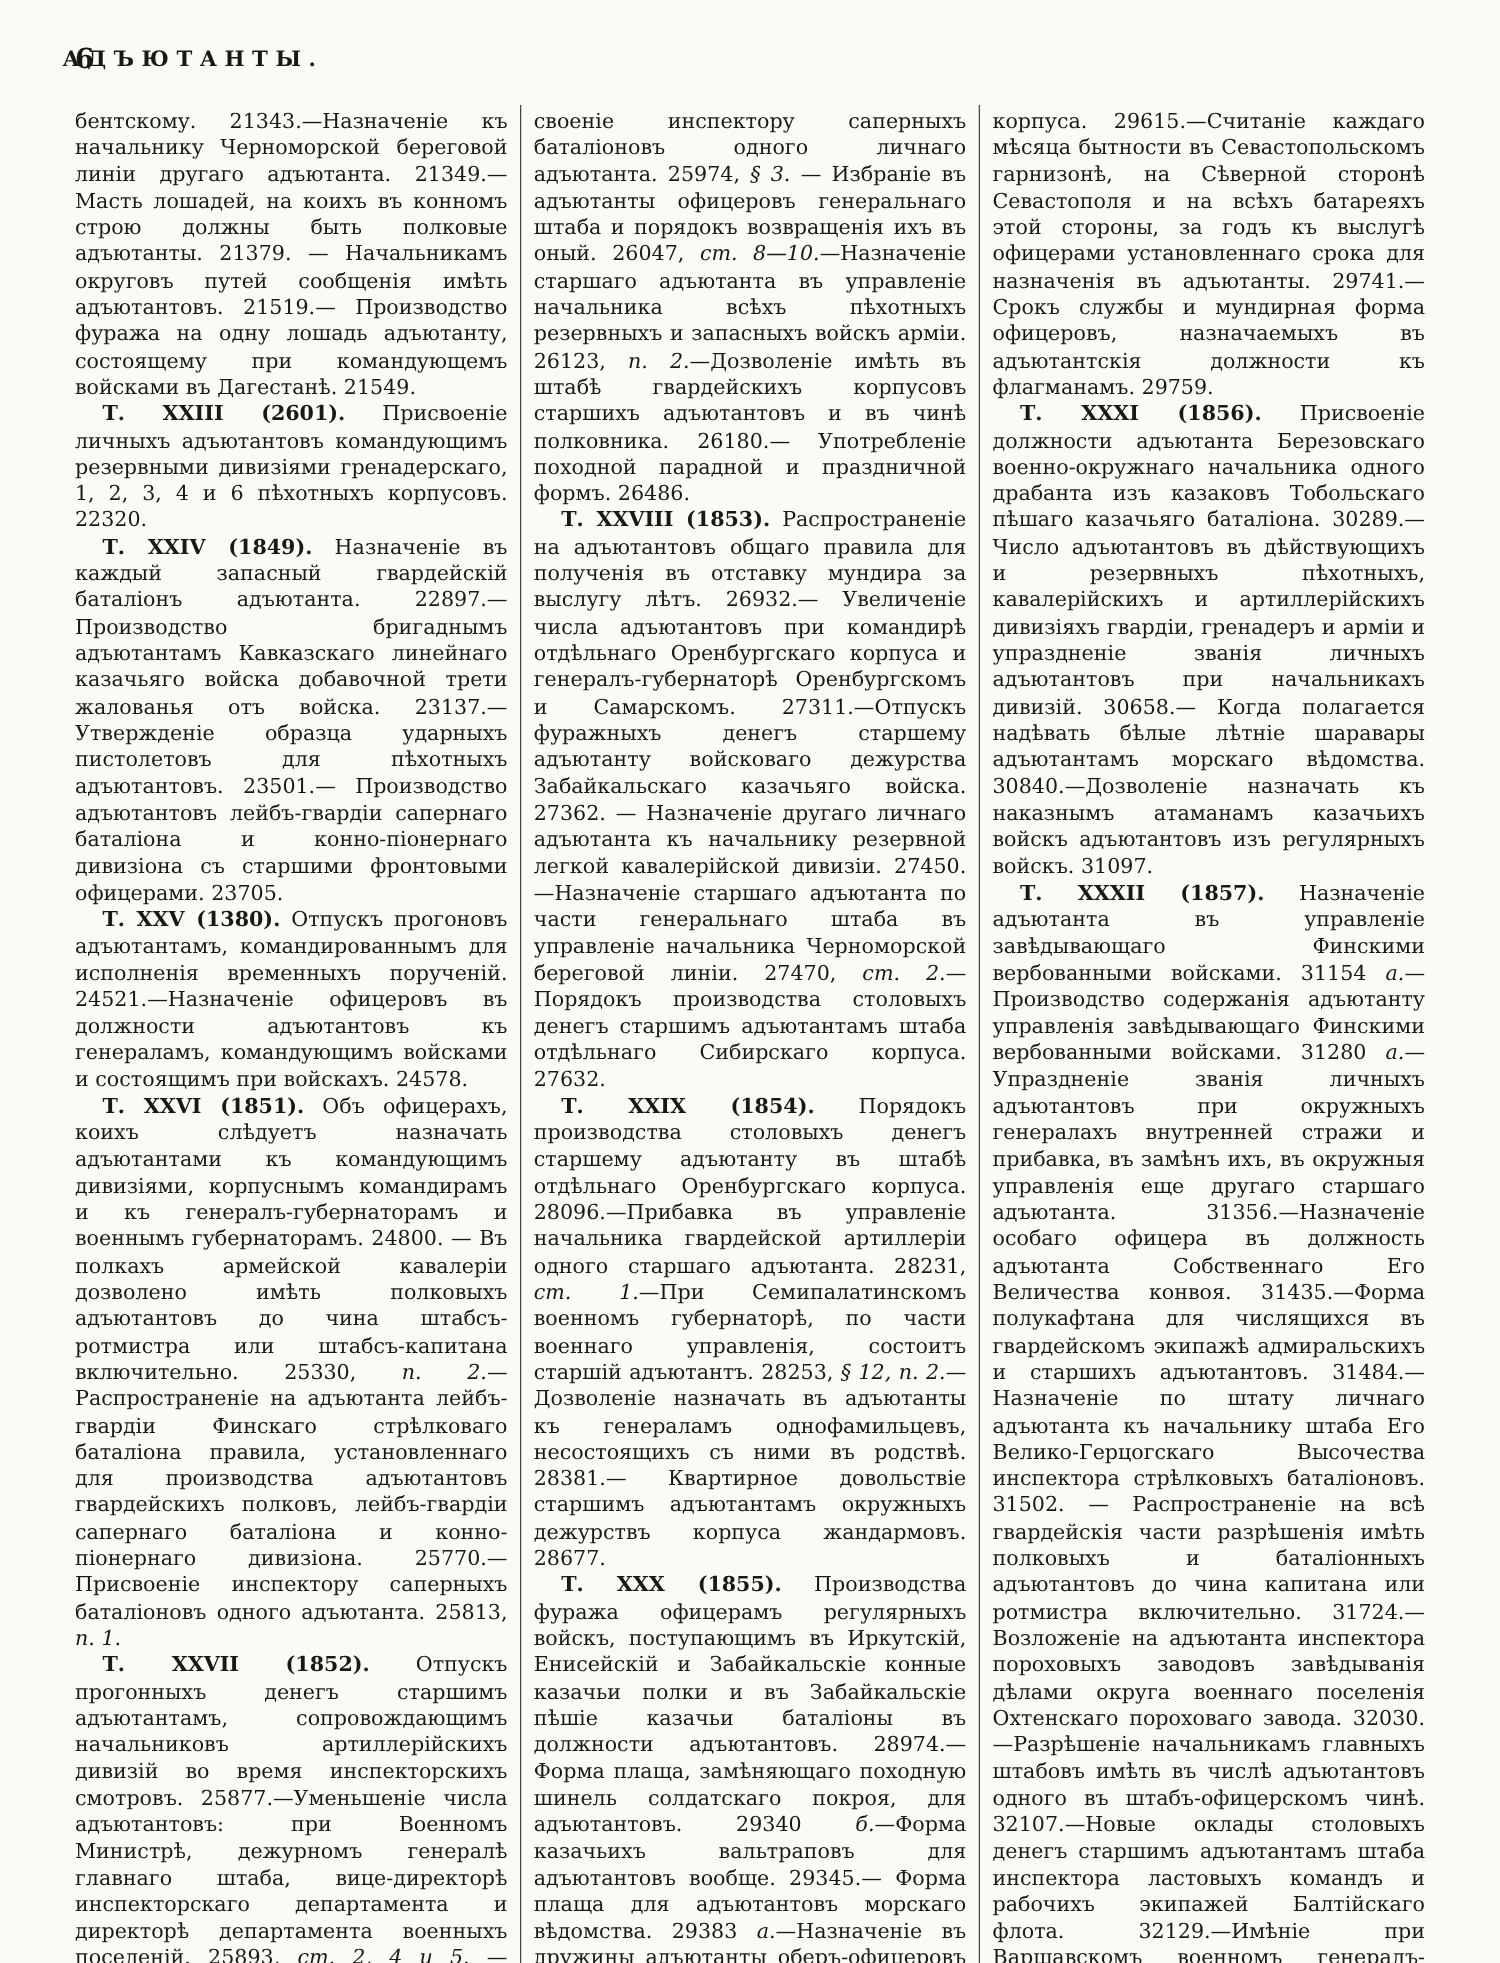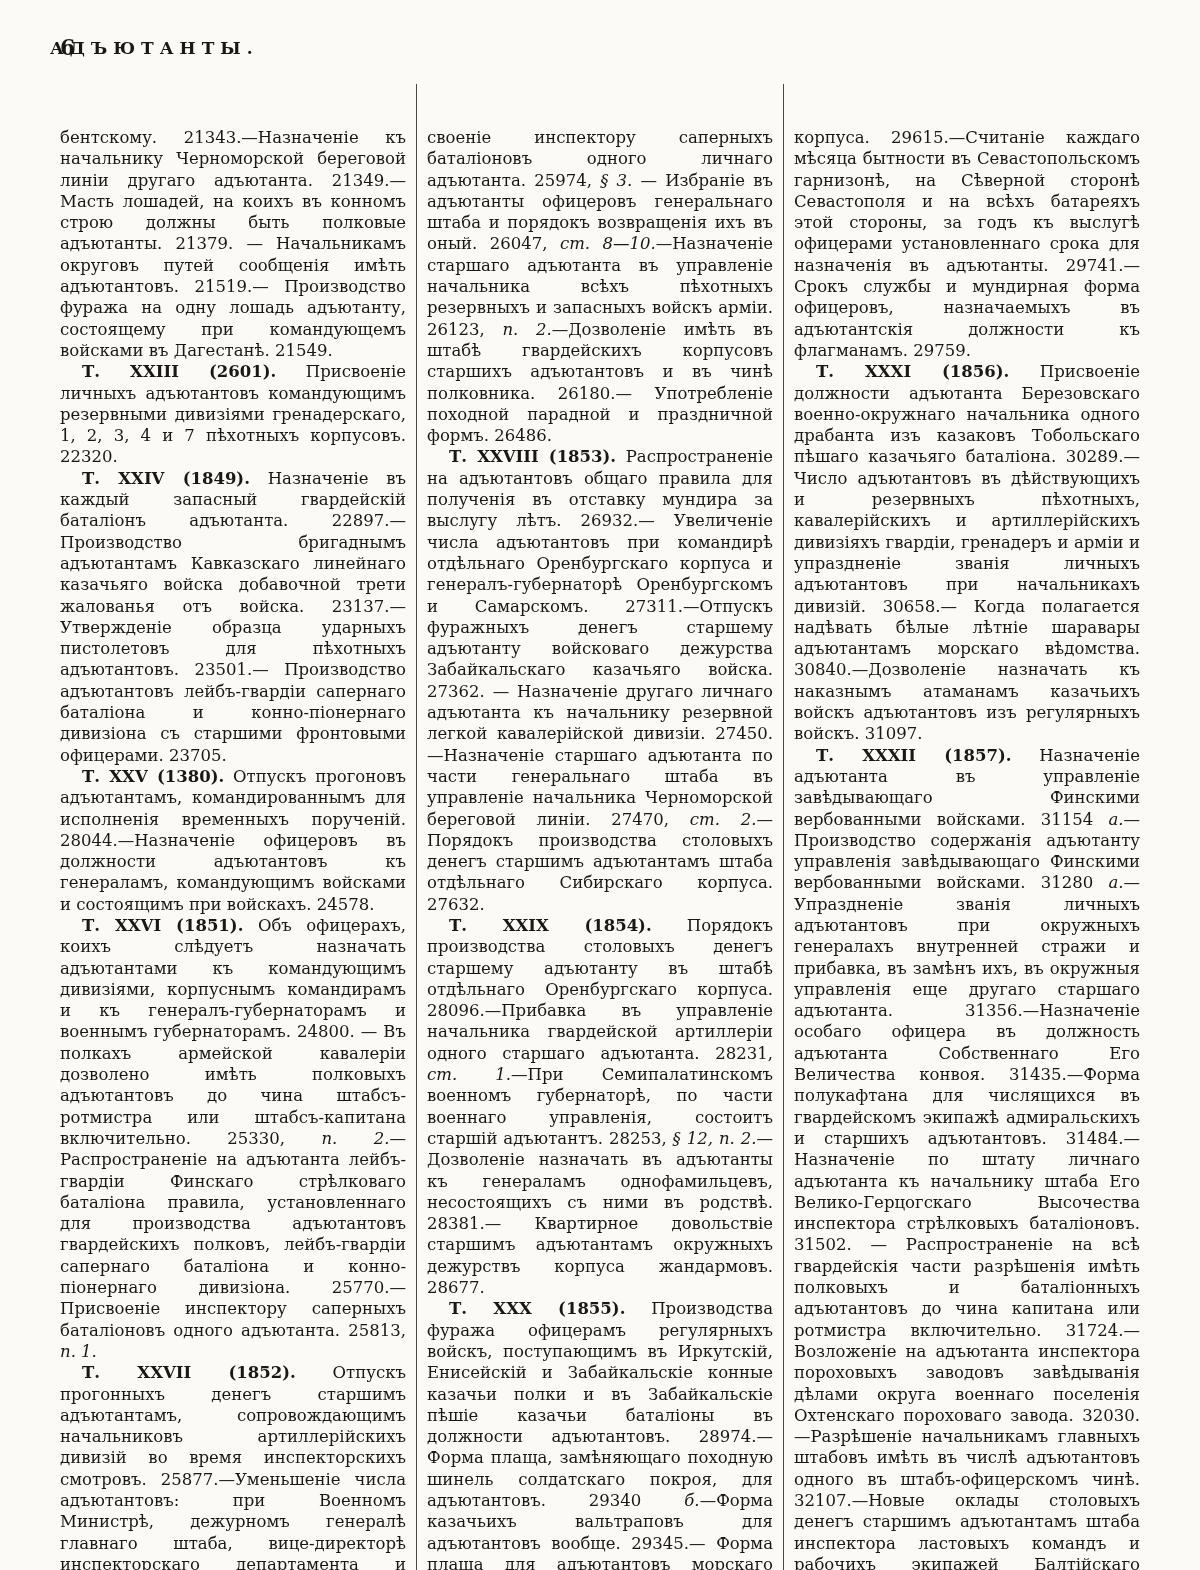--- a/index.html
+++ b/index.html
@@ -51,38 +51,38 @@
     line-height: 21.3px;
     hyphens: none;
   }
   .column + .column {
     border-left: 1px solid #4a463f;
   }
   .column p {
     margin: 0;
     text-indent: 22px;
   }
-  .column p.noindent { text-indent: 0; margin-top: 41px; }
+  .column p.noindent { text-indent: 0; }
   .b { font-weight: bold; }
   .i { font-style: italic; }
 </style>
 </head>
 <body>
 
 <div class="page">
   <div class="page-header">
     <span class="page-number">6</span>
     <span class="running-title">АДЪЮТАНТЫ.</span>
   </div>
   <div class="columns">
     <div class="column">
         <p class="noindent"><span>бентскому. 21343.—Назначеніе къ начальнику Черноморской береговой линіи другаго адъютанта. 21349.—Масть лошадей, на коихъ въ конномъ строю должны быть полковые адъютанты. 21379. — Начальникамъ округовъ путей сообщенія имѣть адъютантовъ. 21519.— Производство фуража на одну лошадь адъютанту, состоящему при командующемъ войсками въ Дагестанѣ. 21549.</span></p>
-        <p><span class="b">Т. XXIII (2601).</span><span> Присвоеніе личныхъ адъютантовъ командующимъ резервными дивизіями гренадерскаго, 1, 2, 3, 4 и 7 пѣхотныхъ корпусовъ. 22320.</span></p>
+        <p><span class="b">Т. XXIII (2601).</span><span> Присвоеніе личныхъ адъютантовъ командующимъ резервными дивизіями гренадерскаго, 1, 2, 3, 4 и 6 пѣхотныхъ корпусовъ. 22320.</span></p>
         <p><span class="b">Т. XXIV (1849).</span><span> Назначеніе въ каждый запасный гвардейскій баталіонъ адъютанта. 22897.—Производство бригаднымъ адъютантамъ Кавказскаго линейнаго казачьяго войска добавочной трети жалованья отъ войска. 23137.—Утвержденіе образца ударныхъ пистолетовъ для пѣхотныхъ адъютантовъ. 23501.— Производство адъютантовъ лейбъ-гвардіи сапернаго баталіона и конно-піонернаго дивизіона съ старшими фронтовыми офицерами. 23705.</span></p>
-        <p><span class="b">Т. XXV (1380).</span><span> Отпускъ прогоновъ адъютантамъ, командированнымъ для исполненія временныхъ порученій. 28044.—Назначеніе офицеровъ въ должности адъютантовъ къ генераламъ, командующимъ войсками и состоящимъ при войскахъ. 24578.</span></p>
+        <p><span class="b">Т. XXV (1380).</span><span> Отпускъ прогоновъ адъютантамъ, командированнымъ для исполненія временныхъ порученій. 24521.—Назначеніе офицеровъ въ должности адъютантовъ къ генераламъ, командующимъ войсками и состоящимъ при войскахъ. 24578.</span></p>
         <p><span class="b">Т. XXVI (1851).</span><span> Объ офицерахъ, коихъ слѣдуетъ назначать адъютантами къ командующимъ дивизіями, корпуснымъ командирамъ и къ генералъ-губернаторамъ и военнымъ губернаторамъ. 24800. — Въ полкахъ армейской кавалеріи дозволено имѣть полковыхъ адъютантовъ до чина штабсъ-ротмистра или штабсъ-капитана включительно. 25330, </span><span class="i">п. 2.</span><span>—Распространеніе на адъютанта лейбъ-гвардіи Финскаго стрѣлковаго баталіона правила, установленнаго для производства адъютантовъ гвардейскихъ полковъ, лейбъ-гвардіи сапернаго баталіона и конно-піонернаго дивизіона. 25770.—Присвоеніе инспектору саперныхъ баталіоновъ одного адъютанта. 25813, </span><span class="i">п. 1.</span></p>
         <p><span class="b">Т. XXVII (1852).</span><span> Отпускъ прогонныхъ денегъ старшимъ адъютантамъ, сопровождающимъ начальниковъ артиллерійскихъ дивизій во время инспекторскихъ смотровъ. 25877.—Уменьшеніе числа адъютантовъ: при Военномъ Министрѣ, дежурномъ генералѣ главнаго штаба, вице-директорѣ инспекторскаго департамента и директорѣ департамента военныхъ поселеній. 25893, </span><span class="i">ст. 2, 4 и 5.</span><span> — Упраздненіе должности личныхъ адъютантовъ при начальникахъ штабовъ резервныхъ кавалерійскихъ корпусовъ. </span></p>
       </div>
     <div class="column">
         <p class="noindent"><span>своеніе инспектору саперныхъ баталіоновъ одного личнаго адъютанта. 25974, </span><span class="i">§ 3.</span><span> — Избраніе въ адъютанты офицеровъ генеральнаго штаба и порядокъ возвращенія ихъ въ оный. 26047, </span><span class="i">ст. 8—10.</span><span>—Назначеніе старшаго адъютанта въ управленіе начальника всѣхъ пѣхотныхъ резервныхъ и запасныхъ войскъ арміи. 26123, </span><span class="i">п. 2.</span><span>—Дозволеніе имѣть въ штабѣ гвардейскихъ корпусовъ старшихъ адъютантовъ и въ чинѣ полковника. 26180.— Употребленіе походной парадной и праздничной формъ. 26486.</span></p>
         <p><span class="b">Т. XXVIII (1853).</span><span> Распространеніе на адъютантовъ общаго правила для полученія въ отставку мундира за выслугу лѣтъ. 26932.— Увеличеніе числа адъютантовъ при командирѣ отдѣльнаго Оренбургскаго корпуса и генералъ-губернаторѣ Оренбургскомъ и Самарскомъ. 27311.—Отпускъ фуражныхъ денегъ старшему адъютанту войсковаго дежурства Забайкальскаго казачьяго войска. 27362. — Назначеніе другаго личнаго адъютанта къ начальнику резервной легкой кавалерійской дивизіи. 27450.—Назначеніе старшаго адъютанта по части генеральнаго штаба въ управленіе начальника Черноморской береговой линіи. 27470, </span><span class="i">ст. 2.</span><span>—Порядокъ производства столовыхъ денегъ старшимъ адъютантамъ штаба отдѣльнаго Сибирскаго корпуса. 27632.</span></p>
         <p><span class="b">Т. XXIX (1854).</span><span> Порядокъ производства столовыхъ денегъ старшему адъютанту въ штабѣ отдѣльнаго Оренбургскаго корпуса. 28096.—Прибавка въ управленіе начальника гвардейской артиллеріи одного старшаго адъютанта. 28231, </span><span class="i">ст. 1.</span><span>—При Семипалатинскомъ военномъ губернаторѣ, по части военнаго управленія, состоитъ старшій адъютантъ. 28253, </span><span class="i">§ 12, п. 2.</span><span>—Дозволеніе назначать въ адъютанты къ генераламъ однофамильцевъ, несостоящихъ съ ними въ родствѣ. 28381.— Квартирное довольствіе старшимъ адъютантамъ окружныхъ дежурствъ корпуса жандармовъ. 28677.</span></p>
         <p><span class="b">Т. XXX (1855).</span><span> Производства фуража офицерамъ регулярныхъ войскъ, поступающимъ въ Иркутскій, Енисейскій и Забайкальскіе конные казачьи полки и въ Забайкальскіе пѣшіе казачьи баталіоны въ должности адъютантовъ. 28974.—Форма плаща, замѣняющаго походную шинель солдатскаго покроя, для адъютантовъ. 29340 </span><span class="i">б.</span><span>—Форма казачьихъ вальтраповъ для адъютантовъ вообще. 29345.— Форма плаща для адъютантовъ морскаго вѣдомства. 29383 </span><span class="i">а.</span><span>—Назначеніе въ дружины адъютанты оберъ-офицеровъ включительно до капитанскаго чина. 29441.—Исключеніе изъ штата лейбъ-гвардіи сапернаго баталіона должности шефскаго адъютанта. 29468. — Назначеніе двухъ адъютантовъ къ начальнику штаба отдѣльнаго Кавказскаго</span></p>
       </div>
     <div class="column">

